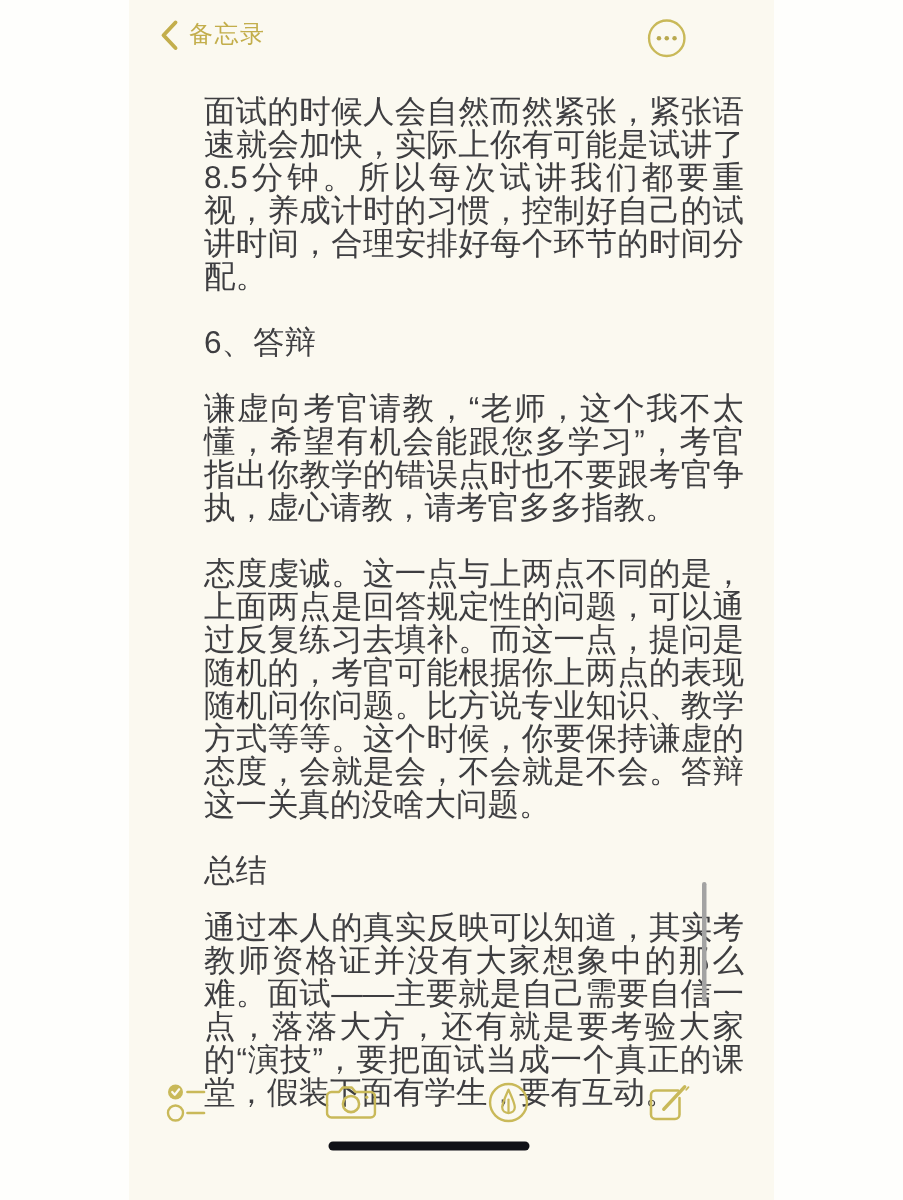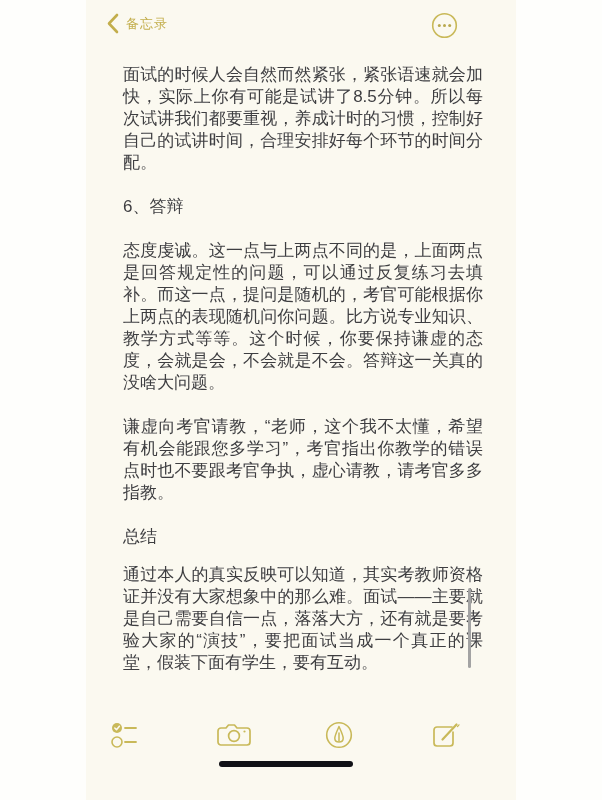--- a/index.html
+++ b/index.html
@@ -14,29 +14,29 @@
   }
   
   .navbar{
     position:absolute;top:0;left:0;right:0;height:52px;
   }
   .back-btn{
     position:absolute;left:20px;top:13px;
     display:flex;align-items:center;gap:7px;cursor:pointer;
   }
   .back-label{
-    font-size:13px;color:#c3ae4c;letter-spacing:1px;
+    font-size:16px;color:#c3ae4c;letter-spacing:1px;
   }
   .more-btn{
     position:absolute;right:58px;top:12px;width:27px;height:27px;cursor:pointer;
   }
   
   .note-body{
-    position:absolute;left:37px;top:56px;width:360px;
-    font-size:17px;line-height:22px;color:#3e3e41;
+    position:absolute;left:50px;top:56px;width:360px;
+    font-size:21px;line-height:22px;color:#3e3e41;
     text-align:justify;
   }
   .note-body p{margin:22px 0 0 0;}
   .note-body p:first-child{margin-top:8px;}
   .note-body p.no-gap-after{margin-bottom:16px;}
   .note-body p.after-no-gap{margin-top:0;}
   
   .scrollbar-thumb{
     position:absolute;right:45px;top:588px;width:3px;height:80px;
     background:#a3a3a3;border-radius:2px;
@@ -79,22 +79,22 @@
           <circle cx="13.5" cy="13.5" r="1.5" fill="#b9a94f"></circle>
           <circle cx="18.7" cy="13.5" r="1.5" fill="#b9a94f"></circle>
         </svg>
       </span>
     </div>
   </div>
 
   <div class="note-body">
     <p>面试的时候人会自然而然紧张，紧张语速就会加快，实际上你有可能是试讲了8.5分钟。所以每次试讲我们都要重视，养成计时的习惯，控制好自己的试讲时间，合理安排好每个环节的时间分配。</p>
     <p>6、答辩</p>
+    <p>谦虚向考官请教，“老师，这个我不太懂，希望有机会能跟您多学习”，考官指出你教学的错误点时也不要跟考官争执，虚心请教，请考官多多指教。</p>
     <p>态度虔诚。这一点与上两点不同的是，上面两点是回答规定性的问题，可以通过反复练习去填补。而这一点，提问是随机的，考官可能根据你上两点的表现随机问你问题。比方说专业知识、教学方式等等。这个时候，你要保持谦虚的态度，会就是会，不会就是不会。答辩这一关真的没啥大问题。</p>
-    <p>谦虚向考官请教，“老师，这个我不太懂，希望有机会能跟您多学习”，考官指出你教学的错误点时也不要跟考官争执，虚心请教，请考官多多指教。</p>
     <p class="no-gap-after">总结</p>
     <p class="after-no-gap">通过本人的真实反映可以知道，其实考教师资格证并没有大家想象中的那么难。面试——主要就是自己需要自信一点，落落大方，还有就是要考验大家的“演技”，要把面试当成一个真正的课堂，假装下面有学生，要有互动。</p>
   </div>
 
   <div class="scrollbar-thumb"></div>
 
   <div class="toolbar">
 
     <div class="tool tool-checklist">
       <span>

